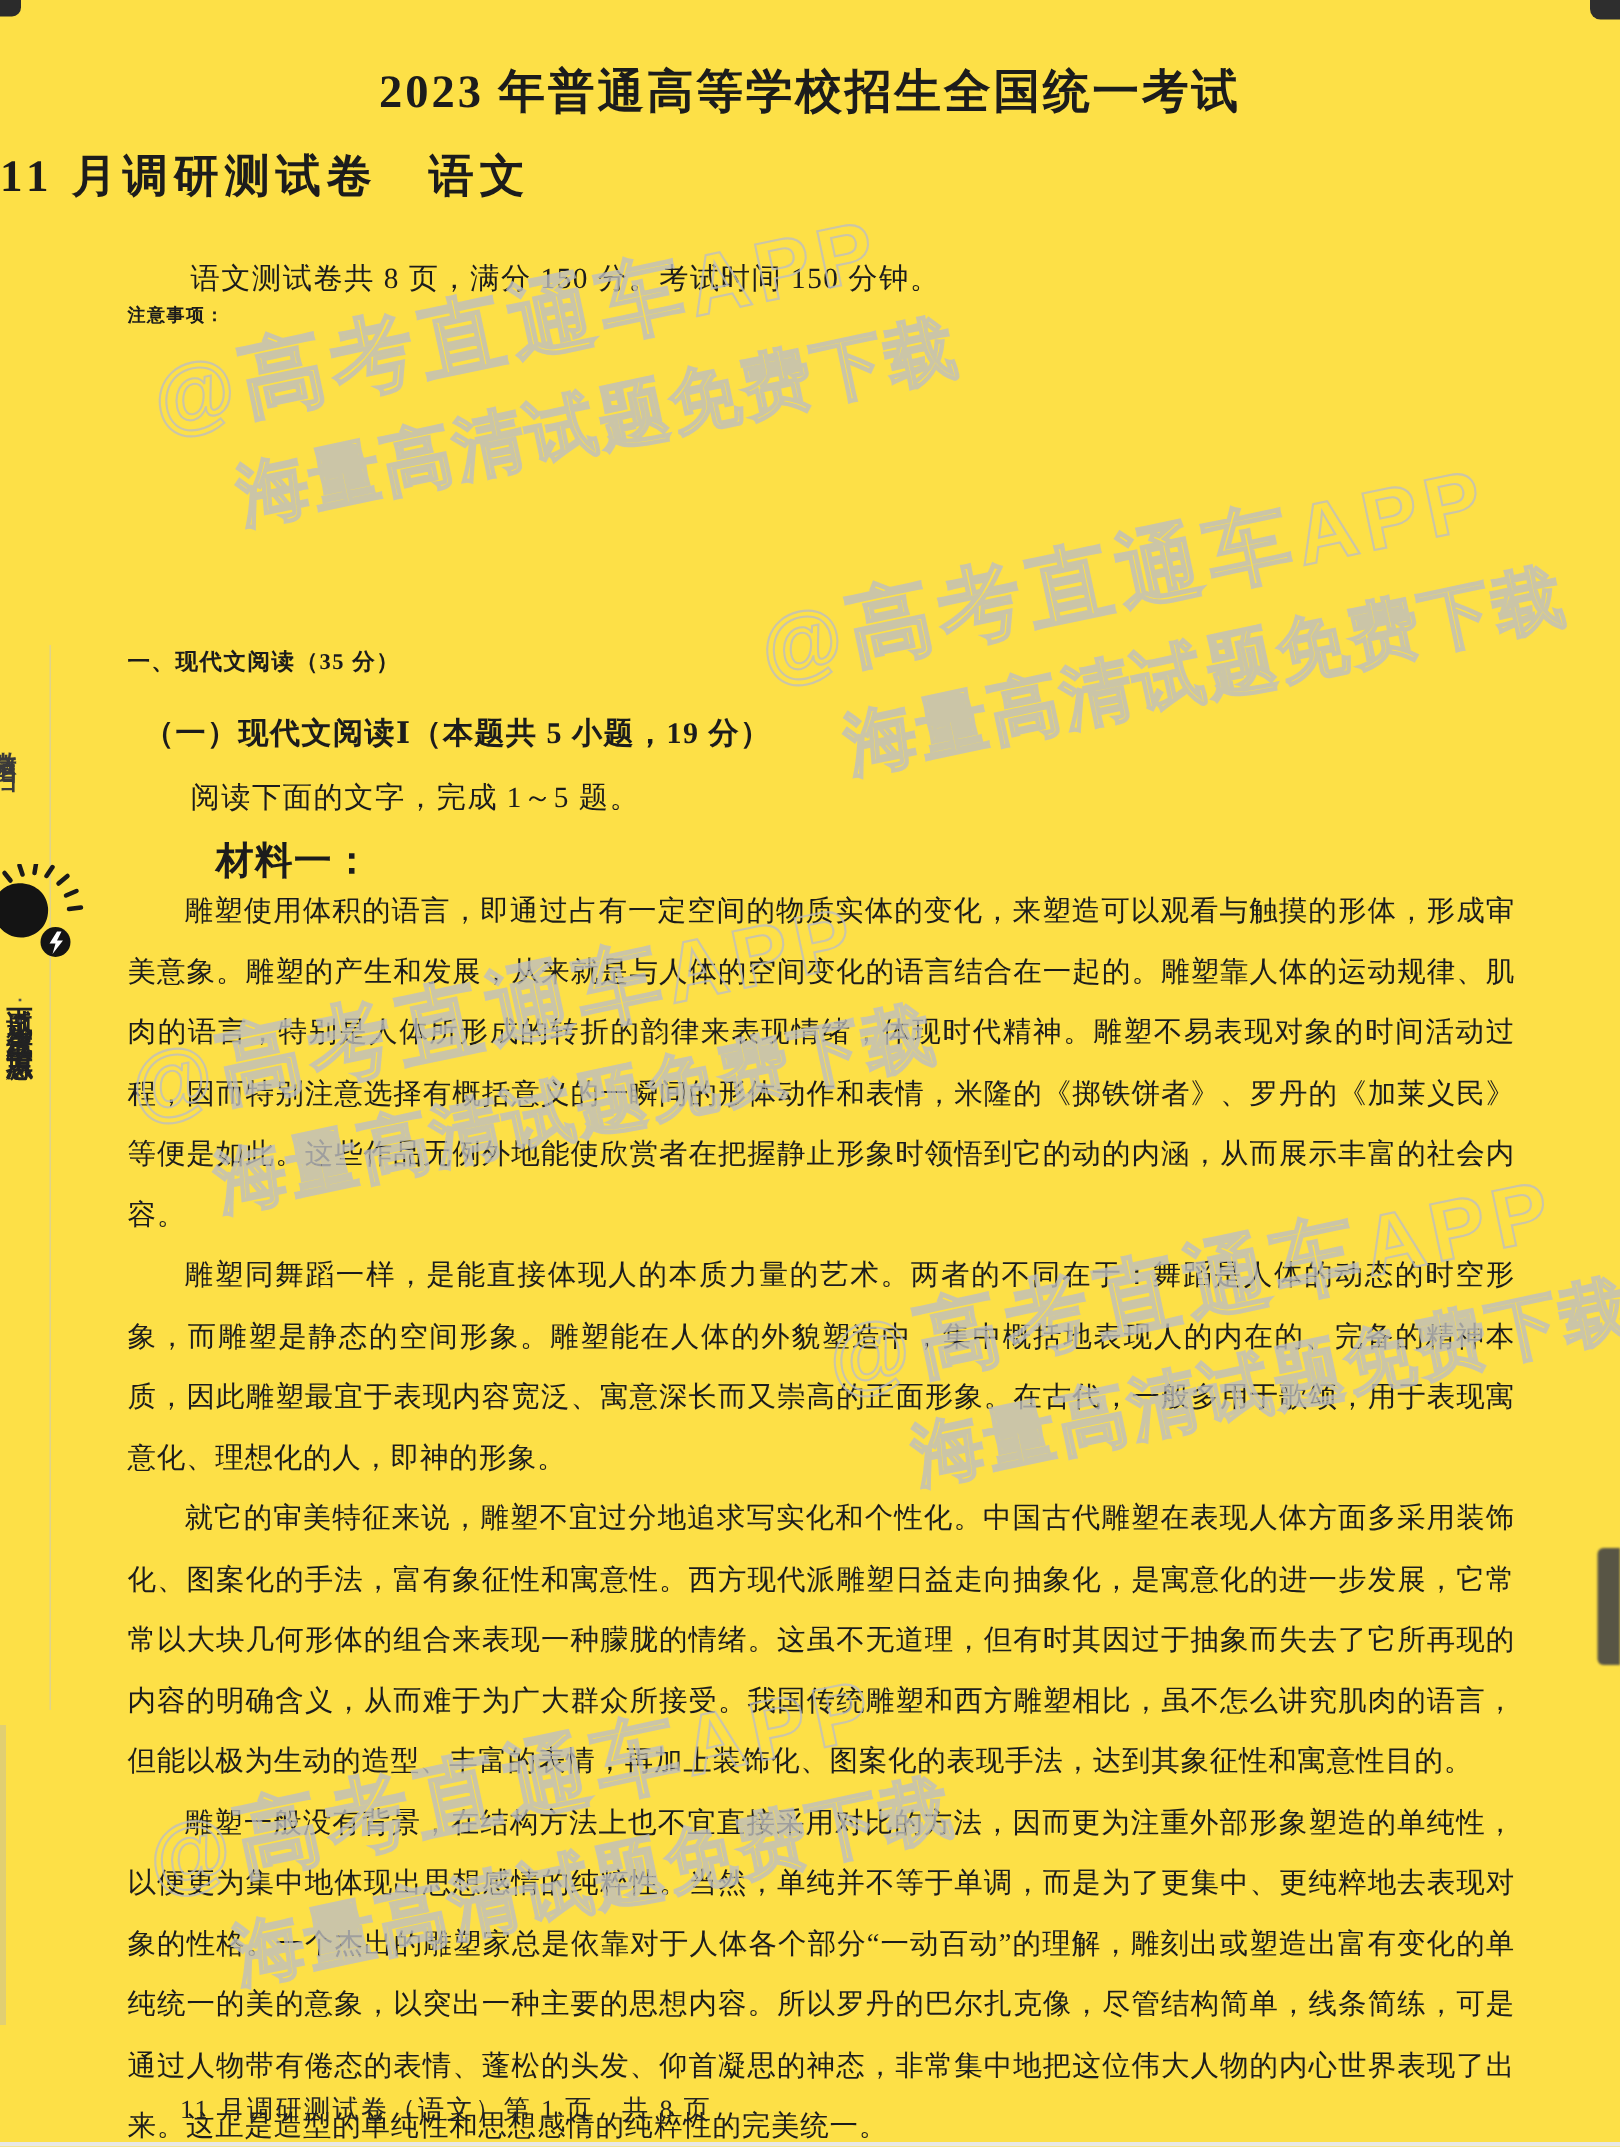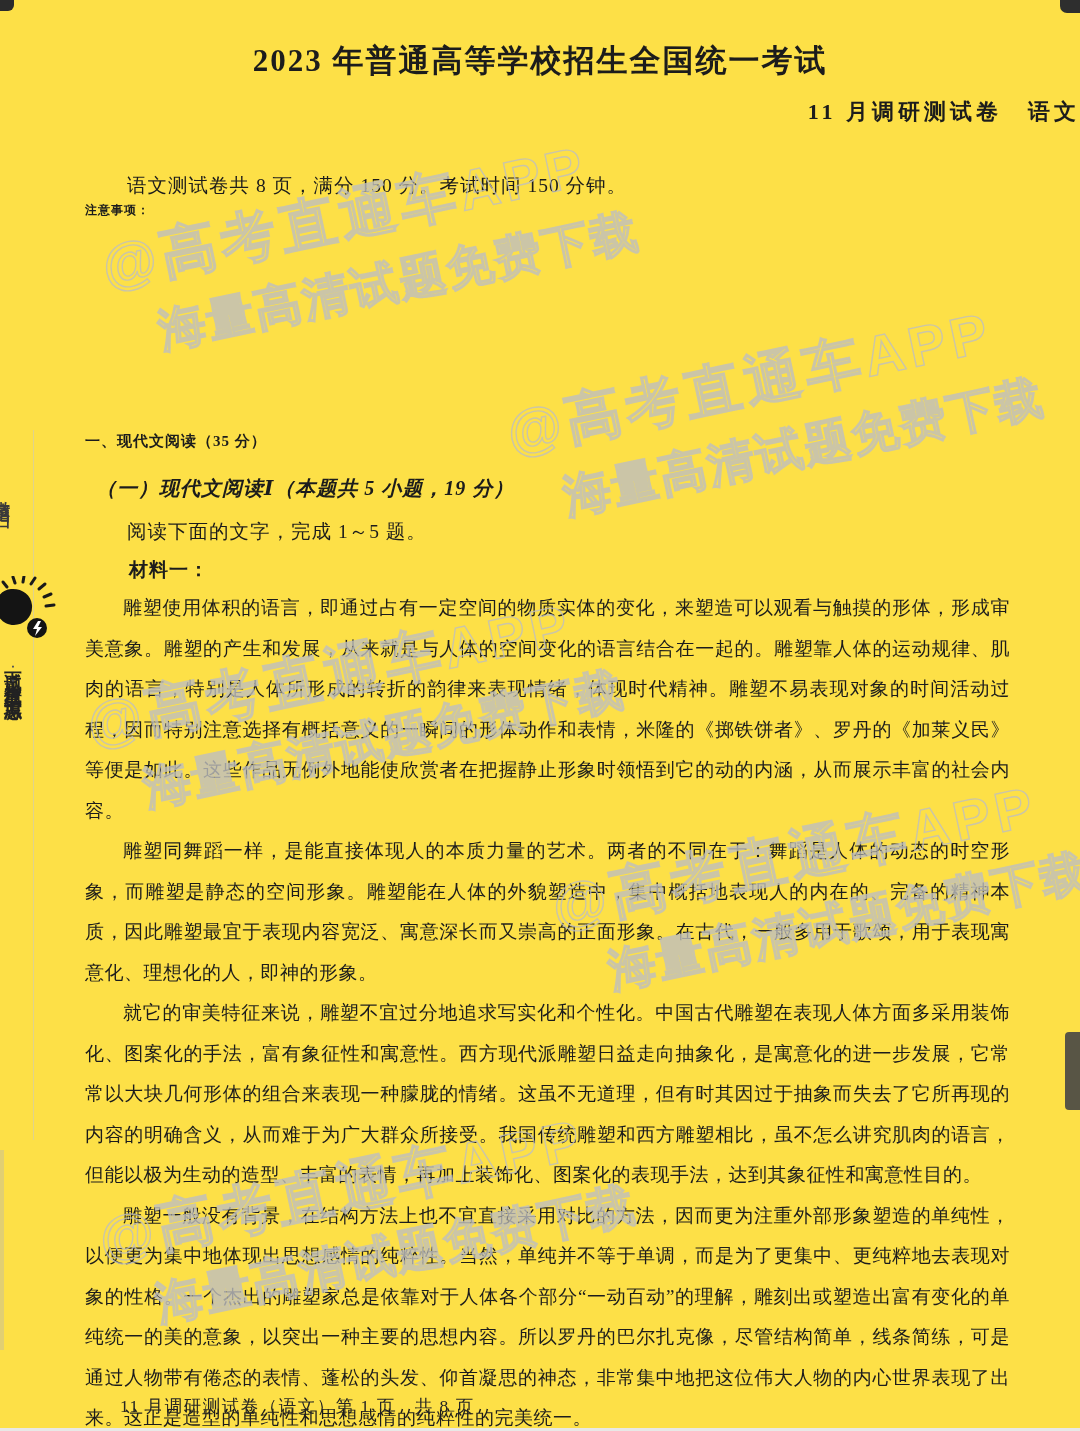--- a/index.html
+++ b/index.html
@@ -4,31 +4,31 @@
 <style>
   html,body{margin:0;padding:0;}
   body{width:1080px;height:1431px;overflow:hidden;background:#e8e8e6;}
   .page{
     position:relative;width:1080px;height:1428px;background:#fde047;overflow:hidden;
     font-family:"Liberation Serif","DejaVu Serif",serif;color:#1c1c1c;
   }
   
   .title1{position:absolute;top:40px;left:0;right:0;text-align:center;
     font-size:31px;font-weight:bold;letter-spacing:2px;}
-  .title2{position:absolute;top:97px;left:0;right:0;text-align:right;
-    font-size:22px;font-weight:bold;letter-spacing:4px;}
+  .title2{position:absolute;top:97px;left:0;right:0;text-align:left;
+    font-size:30px;font-weight:bold;letter-spacing:4px;}
   .intro{position:absolute;top:158px;left:127px;font-size:19.5px;letter-spacing:1px;margin-top:14px;}
   .notice-head{position:absolute;top:202px;left:85px;font-size:12px;font-weight:bold;letter-spacing:1px;}
   .notice{position:absolute;top:242px;left:104px;width:906px;font-size:19.5px;
     line-height:41px;letter-spacing:0.5px;text-align:justify;}
   .notice .item{margin-bottom:10px;}
   .sec-head{position:absolute;top:432px;left:85px;font-size:15px;font-weight:bold;letter-spacing:1px;}
-  .sec-sub{position:absolute;top:475px;left:96px;font-size:20px;font-weight:bold;letter-spacing:1px;font-style:italic;}
+  .sec-sub{position:absolute;top:475px;left:96px;font-size:20px;font-weight:bold;letter-spacing:1px;}
   .instruction{position:absolute;top:518px;left:127px;font-size:19.5px;letter-spacing:1px;}
-  .mat-label{position:absolute;top:557px;left:129px;font-size:19px;font-weight:bold;letter-spacing:1px;}
+  .mat-label{position:absolute;top:557px;left:144px;font-size:25px;font-weight:bold;letter-spacing:1px;}
   
   .material{position:absolute;top:588px;left:85px;width:925px;font-size:19px;
     line-height:40.5px;letter-spacing:0.5px;text-align:justify;}
   .material p{margin:0;text-indent:2em;}
   
   .footer{position:absolute;top:1394px;left:0;right:0;text-align:left;
     padding-left:120px;font-size:17.5px;letter-spacing:1.5px;color:#242424;}
   
   .wm{position:absolute;transform:rotate(-12deg);transform-origin:0 0;
     pointer-events:none;white-space:nowrap;opacity:.8;

